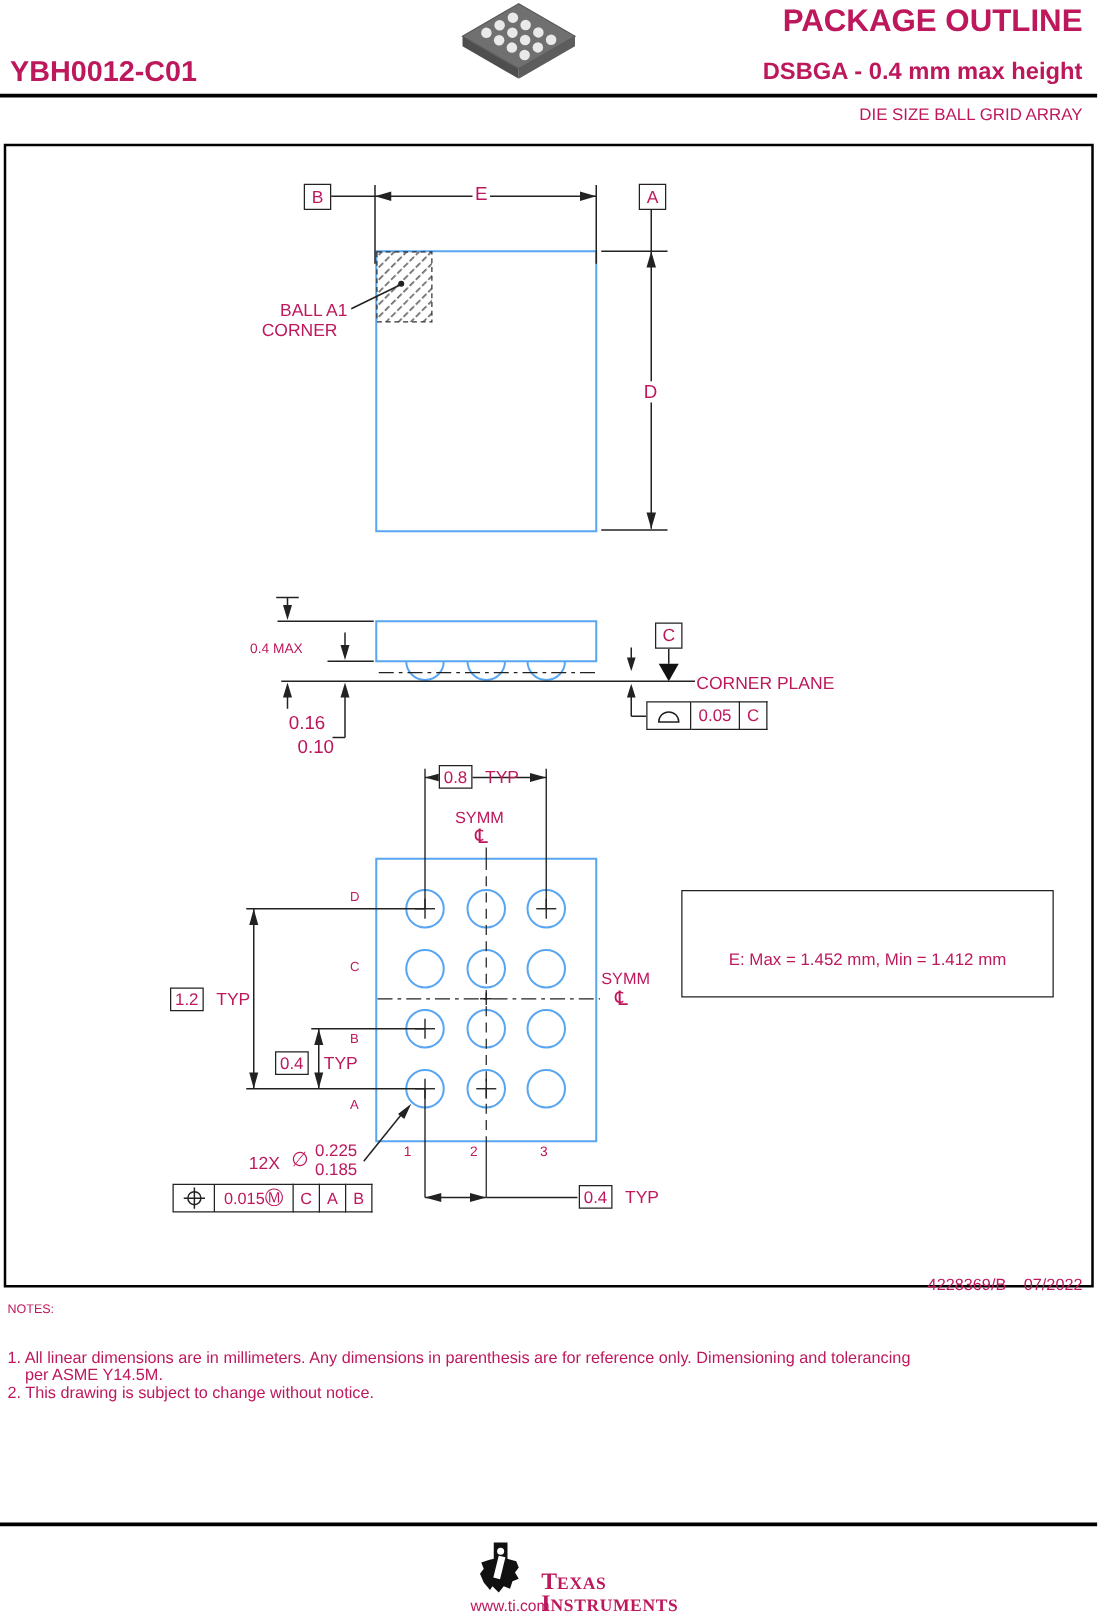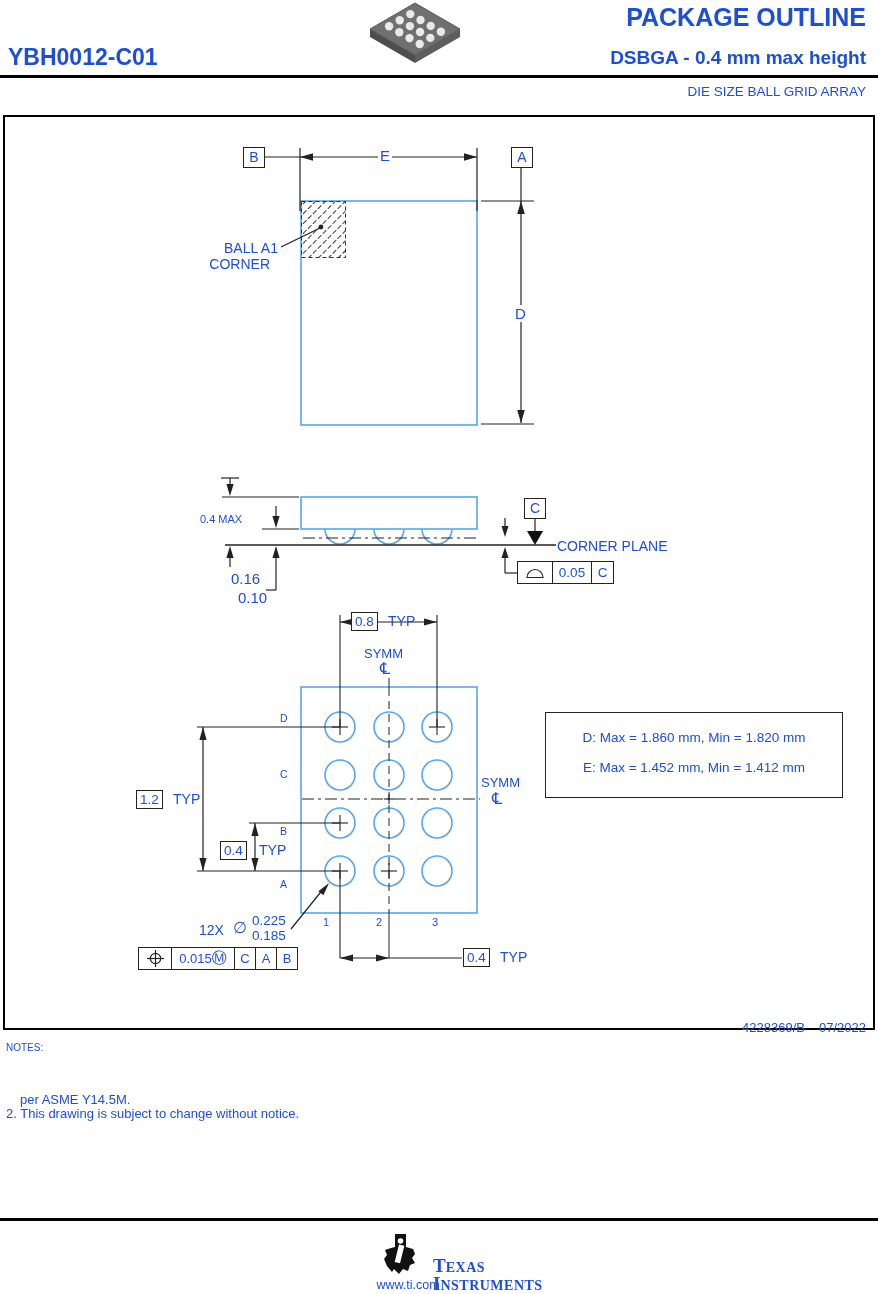--- a/index.html
+++ b/index.html
@@ -1,17 +1,17 @@
 <!DOCTYPE html>
 <html><head>
 <meta charset="utf-8">
 <style>
   html,body{margin:0;padding:0;background:#fff;}
   #page{position:relative;width:878px;height:1294px;background:#fff;overflow:hidden;
-        font-family:"Liberation Sans",sans-serif;color:#1d4ed8;}
+        font-family:"Liberation Sans",sans-serif;color:#be185d;}
   .t{position:absolute;white-space:pre;line-height:1.15;}
   .sym{font-family:"DejaVu Sans",sans-serif;}
   .bold{font-weight:bold;}
   .right{text-align:right;}
   .center{text-align:center;}
   .rule{position:absolute;background:#000;}
   .frame{position:absolute;border:2px solid #000;}
   .datum-box{position:absolute;width:20px;height:19px;border:1.5px solid #222;background:#fff;
              font-size:14px;text-align:center;line-height:19px;}
   .dim-box{position:absolute;border:1.2px solid #222;background:#fff;font-size:13.5px;
@@ -256,29 +256,29 @@
     <div class="cell" style="width:56px;">
       <span>0.015</span>
         <span class="sym" style="font-size:15px;">Ⓜ</span>
     </div>
     <div class="cell" style="width:14px;">C</div>
     <div class="cell" style="width:14px;">A</div>
     <div class="cell" style="width:14px;">B</div>
   </div>
 
   <div class="notebox" style="left:545px;top:712px;width:296px;height:84px;">
-    <div class="t center" style="left:0;top:17px;width:296px;font-size:13.5px;">D: Max = 1.860 mm, Min = 1.820 mm</div>
     <div class="t center" style="left:0;top:47px;width:296px;font-size:13.5px;">E: Max = 1.452 mm, Min = 1.412 mm</div>
   </div>
 
   <div class="t right" style="left:600px;top:1006px;width:266px;font-size:13px;">
     <span>4228369/B</span><span style="display:inline-block;width:14px;"></span><span>07/2022</span>
   </div>
 
   <div class="t" style="left:6px;top:1042px;font-size:10px;">NOTES:</div>
+  <div class="t" style="left:6px;top:1079px;font-size:13px;">1. All linear dimensions are in millimeters. Any dimensions in parenthesis are for reference only. Dimensioning and tolerancing</div>
   <div class="t" style="left:20px;top:1093px;font-size:13px;">per ASME Y14.5M.</div>
   <div class="t" style="left:6px;top:1107px;font-size:13px;">2. This drawing is subject to change without notice.</div>
 
   <div class="rule" style="left:0;top:1218px;width:878px;height:3px;"></div>
   <svg width="34" height="42" style="left:382px;top:1233px;">
     <path d="M13,1 L24,1 L24,14 L31,16 L33,21 L30,25 L33,30 L28,32 L26,38 L21,36 L17,41 L12,36 L10,39 L5,33 L2,26 L5,22 L3,17 L9,15 L13,14 Z" fill="#111"></path>
     <circle cx="18.5" cy="8" r="2.8" fill="#fff"></circle>
     <rect x="15" y="12" width="5.5" height="18" fill="#fff" transform="rotate(14 18 20)"></rect>
   </svg>
   <div class="t" style="left:417px;top:1237px;font-family:'Liberation Serif',serif;font-weight:bold;">

